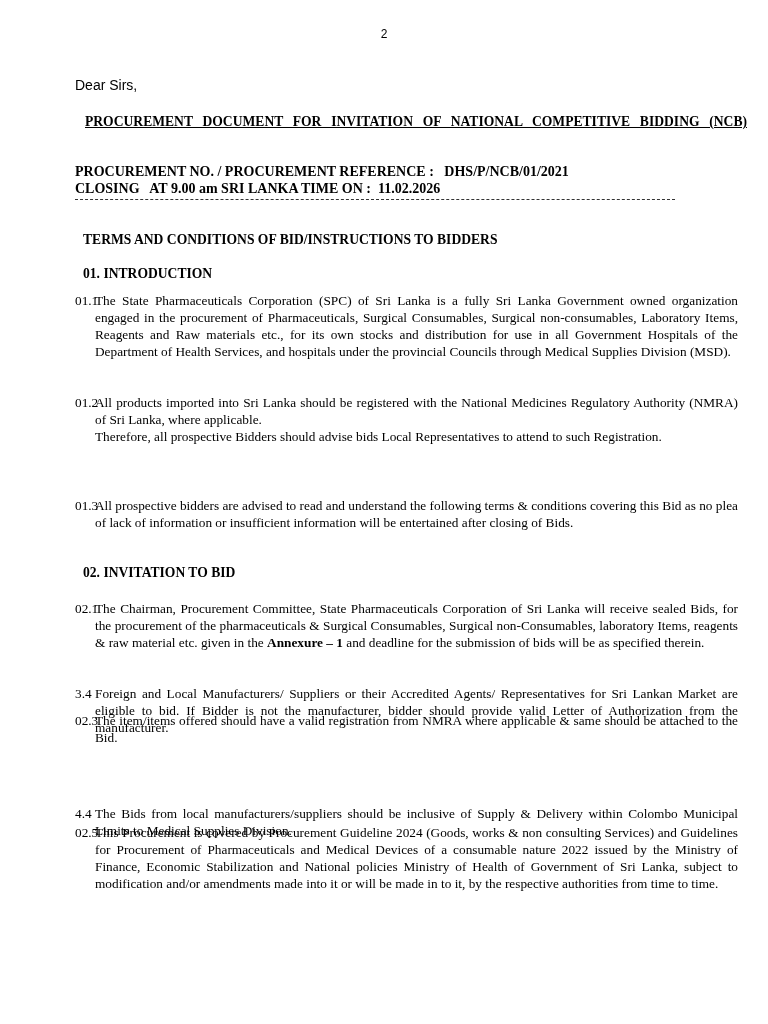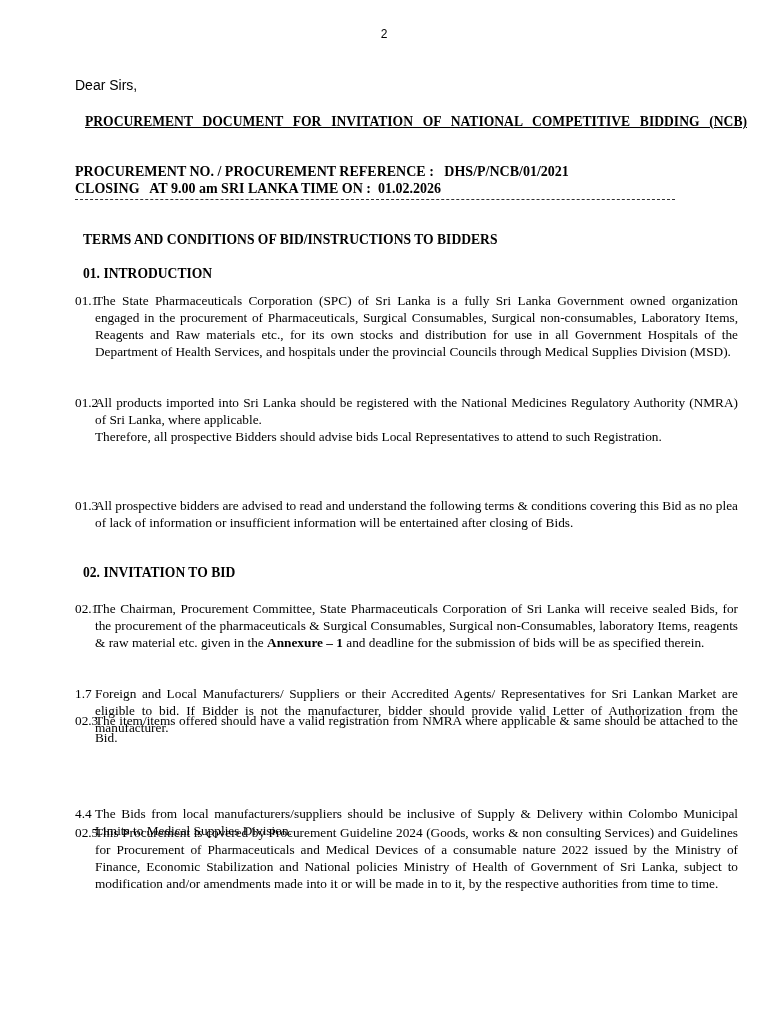--- a/index.html
+++ b/index.html
@@ -33,21 +33,21 @@
 
   <div class="page-num">2</div>
 
   <div class="greeting">Dear Sirs,</div>
 
   <div class="title">
     <span class="l1">PROCUREMENT DOCUMENT FOR INVITATION OF NATIONAL COMPETITIVE BIDDING (NCB)</span>
   </div>
 
   <div class="meta"><span>PROCUREMENT NO. / PROCUREMENT REFERENCE :</span>   <span>DHS/P/NCB/01/2021</span>
-<span>CLOSING   AT 9.00 am SRI LANKA TIME ON :</span>  <span>01.02.2026</span></div>
+<span>CLOSING   AT 9.00 am SRI LANKA TIME ON :</span>  <span>11.02.2026</span></div>
 
   <div class="dashes"></div>
 
   <div class="sec-h" style="top:232px">TERMS AND CONDITIONS OF BID/INSTRUCTIONS TO BIDDERS</div>
 
   <div class="sec-h" style="top:266px">01. INTRODUCTION</div>
 
   <div class="para" style="top:292px">
     <span class="num">01.1</span>
     <div class="txt">The State Pharmaceuticals Corporation (SPC) of Sri Lanka is a fully Sri Lanka Government owned organization engaged in the procurement of Pharmaceuticals, Surgical Consumables, Surgical non-consumables, Laboratory Items, Reagents and Raw materials etc., for its own stocks and distribution for use in all Government Hospitals of the Department of Health Services, and hospitals under the provincial Councils through Medical Supplies Division (MSD).</div>
@@ -65,21 +65,21 @@
   </div>
 
   <div class="sec-h" style="top:565px">02. INVITATION TO BID</div>
 
   <div class="para" style="top:600px">
     <span class="num">02.1</span>
     <div class="txt"><span>The Chairman, Procurement Committee, State Pharmaceuticals Corporation of Sri Lanka will receive sealed Bids, for the procurement of the pharmaceuticals &amp; Surgical Consumables, Surgical non-Consumables, laboratory Items, reagents &amp; raw material etc. given in the</span> <b class="annex">Annexure – 1</b><span> and deadline for the submission of bids will be as specified therein.</span></div>
   </div>
 
   <div class="para" style="top:685px">
-    <span class="num">1.7</span>
+    <span class="num">3.4</span>
     <div class="txt">Foreign and Local Manufacturers/ Suppliers or their Accredited Agents/ Representatives for Sri Lankan Market are eligible to bid. If Bidder is not the manufacturer, bidder should provide valid Letter of Authorization from the manufacturer.</div>
   </div>
 
   <div class="para" style="top:712px">
     <span class="num">02.3</span>
     <div class="txt">The item/items offered should have a valid registration from NMRA where applicable &amp; same should be   attached to the Bid.</div>
   </div>
 
   <div class="para" style="top:805px">
     <span class="num">4.4</span>

